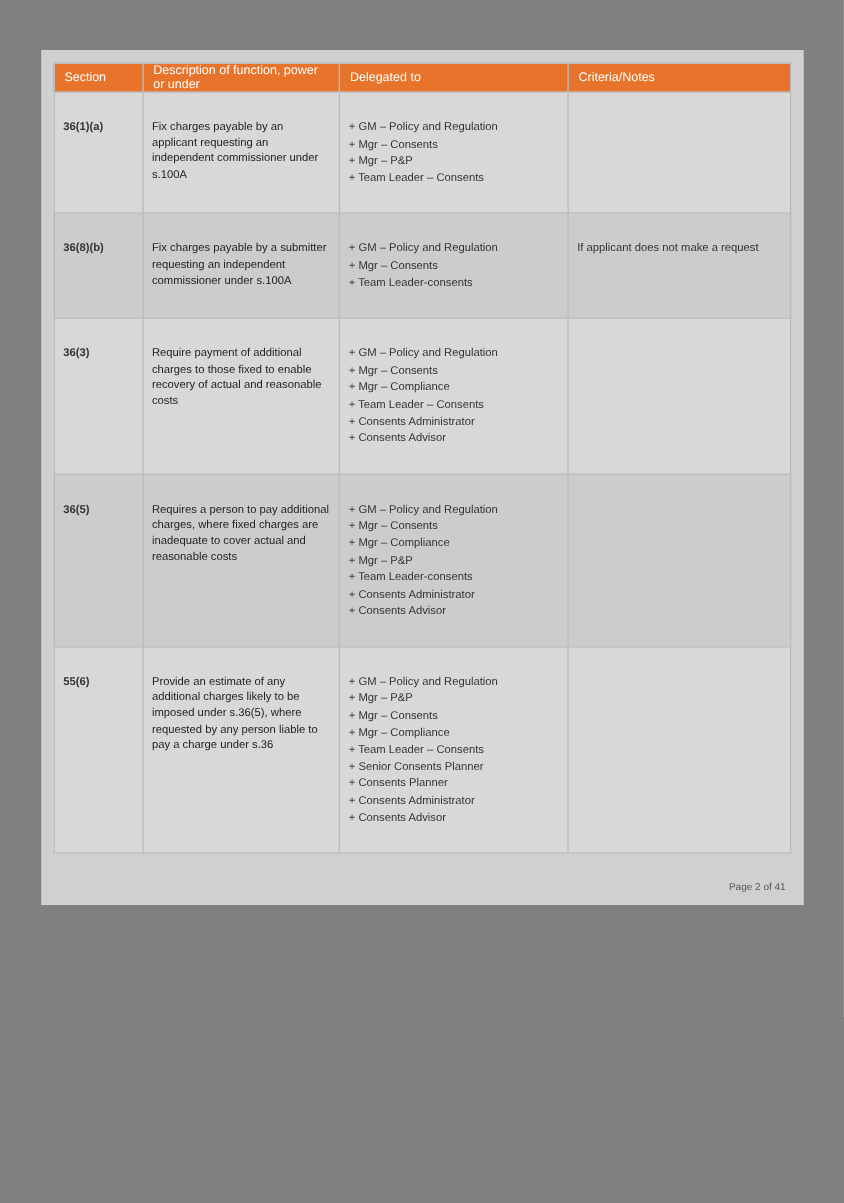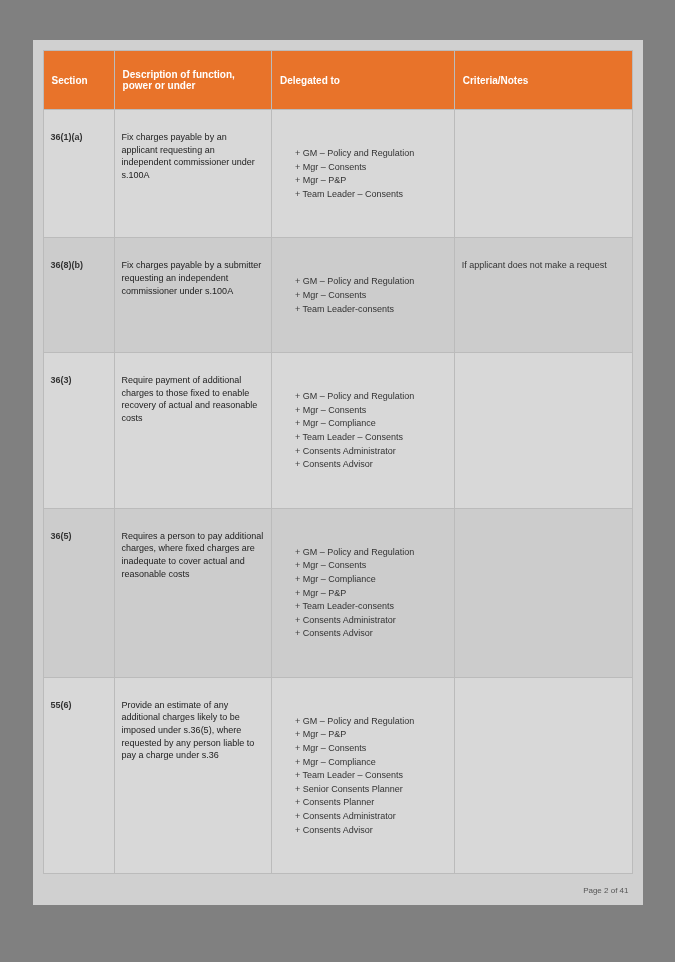--- a/index.html
+++ b/index.html
@@ -20,24 +20,24 @@
       position: relative;
     }
     table {
       width: 100%;
       border-collapse: collapse;
       font-size: 9.5px;
     }
     thead tr th {
       background-color: #e8732a;
       color: #fff;
-      padding: 18px 8px;
+      padding: 0 8px;
       text-align: left;
       border: 1px solid #bbb;
-      font-weight: bold;
+      font-weight: normal;
       font-size: 10px;
     }
     tbody tr td {
       background-color: #d8d8d8;
       padding: 21px 7px;
       border: 1px solid #bbb;
       vertical-align: top;
       font-size: 9px;
       color: #222;
       line-height: 1.4;
@@ -47,40 +47,40 @@
     }
     .section-cell {
       font-weight: bold;
       font-size: 9px;
       white-space: nowrap;
       color: #333;
     }
     .delegated-list {
       list-style: none;
       padding: 0;
-      margin: 16px;
+      margin: 0;
     }
     .delegated-list li::before {
       content: '+ ';
       color: #444;
     }
     .delegated-list li {
       margin-bottom: 1px;
       font-size: 9px;
       color: #333;
     }
     .criteria-cell {
       font-size: 9px;
       color: #333;
     }
     .page-num {
       text-align: right;
       font-size: 8px;
       color: #555;
-      margin-top: 12px;
+      margin-top: 22px;
       padding-right: 4px;
     }
   </style>
 </head>
 <body>
 
 <div class="page">
   <table>
     <thead>
       <tr>

